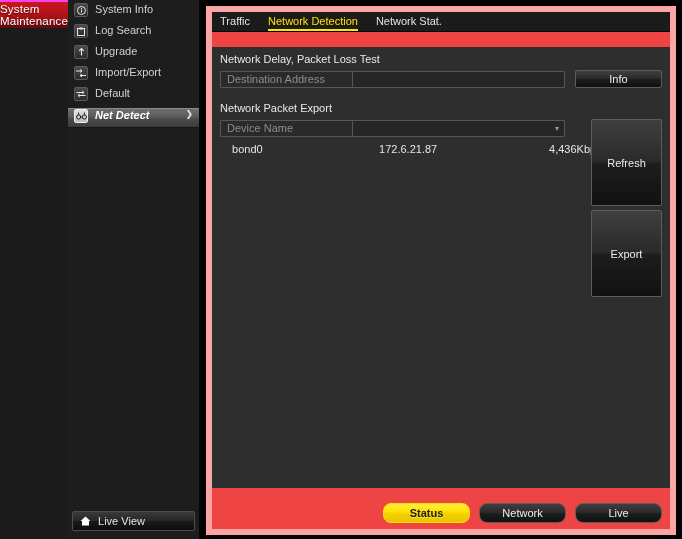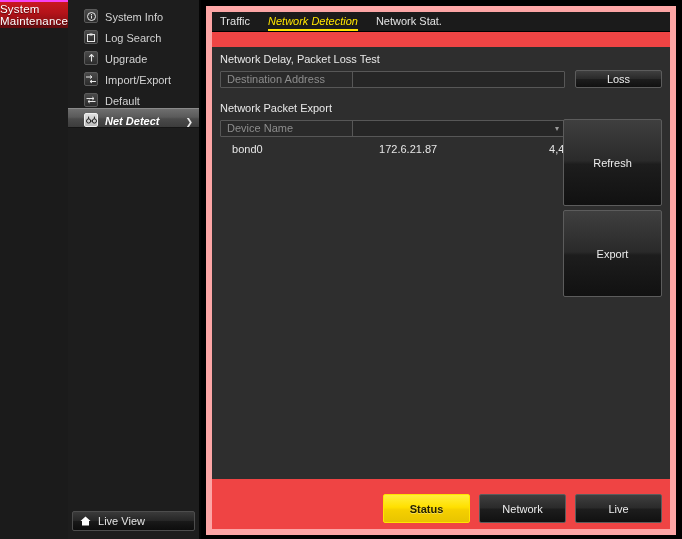--- a/index.html
+++ b/index.html
@@ -39,22 +39,22 @@
   .sidebar{
     width:133px;flex:0 0 133px;
     background:#1d1d1d;
     border-right:2px solid #050505;
     display:flex;flex-direction:column;
     box-sizing:border-box;
     position:relative;
   }
   .menu{flex:1 1 auto;padding-top:3px;}
   .menu-item{
-    height:20px;display:flex;align-items:flex-end;
-    padding:0 6px 0 16px;
+    height:20px;display:flex;align-items:flex-start;
+    padding:0 6px 0 6px;
     box-sizing:border-box;
     margin-bottom:1px;
     position:relative;
     color:#d2d2d2;font-size:11px;
     cursor:default;
   }
   .menu-item .ico{
     width:14px;height:14px;flex:0 0 14px;margin-right:7px;
     background:linear-gradient(to bottom,#4a4a4a,#2b2b2b);
     border:1px solid #5a5a5a;
@@ -116,21 +116,21 @@
     border-bottom:1px solid #000;
     box-sizing:border-box;
   }
   .tab{
     font-size:11px;color:#e2e2e2;
     margin-right:18px;padding-bottom:2px;
     cursor:default;
     border-bottom:2px solid transparent;
   }
   .tab.active{
-    color:#ffe400;border-bottom:2px solid #ffe400;font-style:italic;
+    color:#ffe400;border-bottom:2px solid #ffe400;
   }
 
   .content{
     flex:1 1 auto;position:relative;padding:6px 0 0 0;
     background:#2e2e2e;
   }
   .section-title{
     color:#e9e9e9;font-size:11px;
     padding:0 0 5px 8px;
   }
@@ -165,21 +165,21 @@
     color:#d8d8d8;font-size:11px;
     background:#262626;
   }
   .field .caret{
     flex:0 0 14px;height:100%;
     display:flex;align-items:center;justify-content:center;
     color:#9a9a9a;font-size:8px;
     background:#262626;
   }
   .btn{
-    width:99px;flex:0 0 87px;height:18px;margin-left:10px;
+    width:71px;flex:0 0 87px;height:18px;margin-left:10px;
     background:linear-gradient(to bottom,#3f3f3f 0%,#2a2a2a 48%,#1d1d1d 52%,#111 100%);
     border:1px solid #5c5c5c;
     border-radius:2px;
     color:#ededed;font-size:11px;
     display:flex;align-items:center;justify-content:center;
     box-sizing:border-box;
     cursor:default;
   }
   .spacer-sm{height:10px;}
   .data-row{
@@ -201,23 +201,23 @@
   .stack-btns .btn{margin-left:0;}
 
   
   .footer{
     flex:0 0 auto;
     display:flex;align-items:center;justify-content:flex-end;
     padding:0 8px 6px 8px;
     gap:9px;
   }
   .fbtn{
-    width:87px;height:29px;
+    width:87px;height:20px;
     background:linear-gradient(to bottom,#3f3f3f 0%,#2a2a2a 48%,#1d1d1d 52%,#111 100%);
-    border:1px solid #5c5c5c;border-radius:2px;
+    border:1px solid #5c5c5c;border-radius:8px;
     color:#ededed;font-size:11px;
     display:flex;align-items:center;justify-content:center;
     box-sizing:border-box;cursor:default;
   }
   .fbtn.primary{
     background:linear-gradient(to bottom,#ffef3d 0%,#ffe000 45%,#f5d000 55%,#e8c400 100%);
     border:1px solid #ffe400;
     color:#262200;font-weight:bold;
     text-shadow:0 1px 0 rgba(255,255,255,.35);
   }
@@ -325,21 +325,21 @@
 
       <div class="content">
 
         <div class="section-title">Network Delay, Packet Loss Test</div>
 
         <div class="row">
           <div class="field">
             <div class="lbl">Destination Address</div>
             <div class="val" placeholder=""></div>
           </div>
-          <div class="btn">Loss</div>
+          <div class="btn">Info</div>
         </div>
 
         <div class="spacer-sm"></div>
 
         <div class="section-title">Network Packet Export</div>
 
         <div class="stack-wrap">
           <div class="row">
             <div class="field">
               <div class="lbl">Device Name</div>

